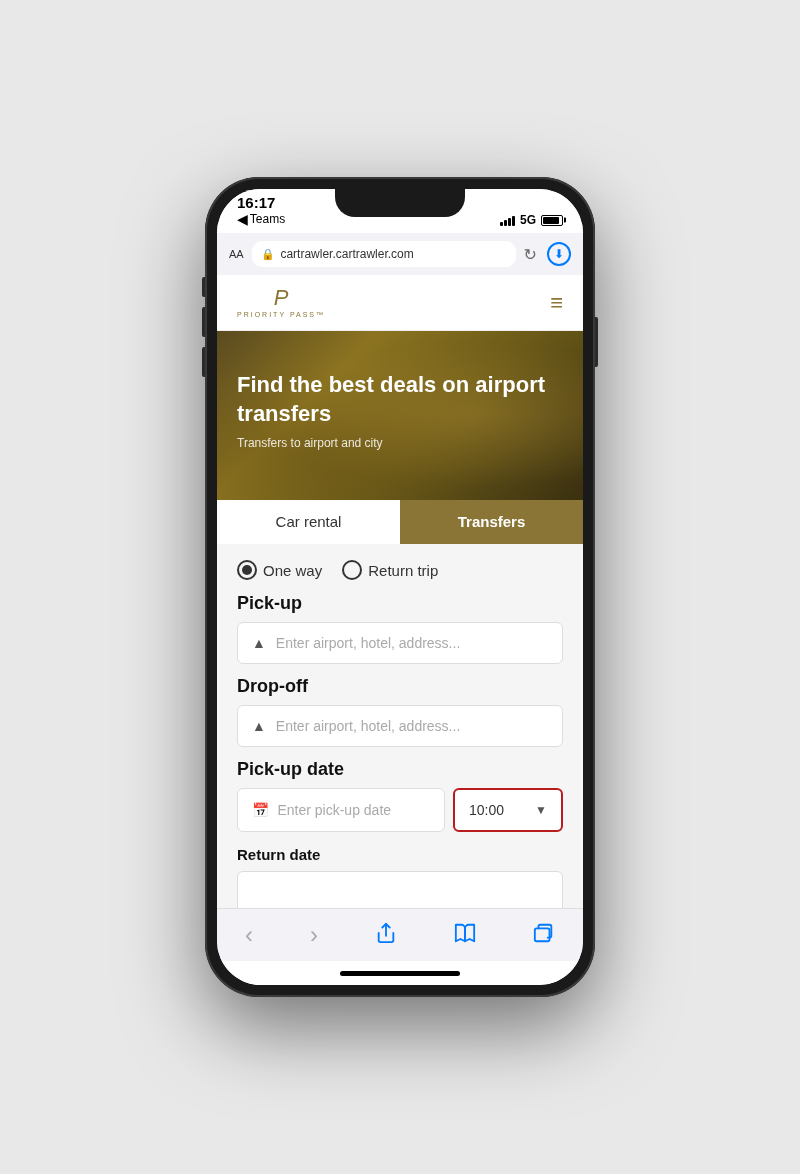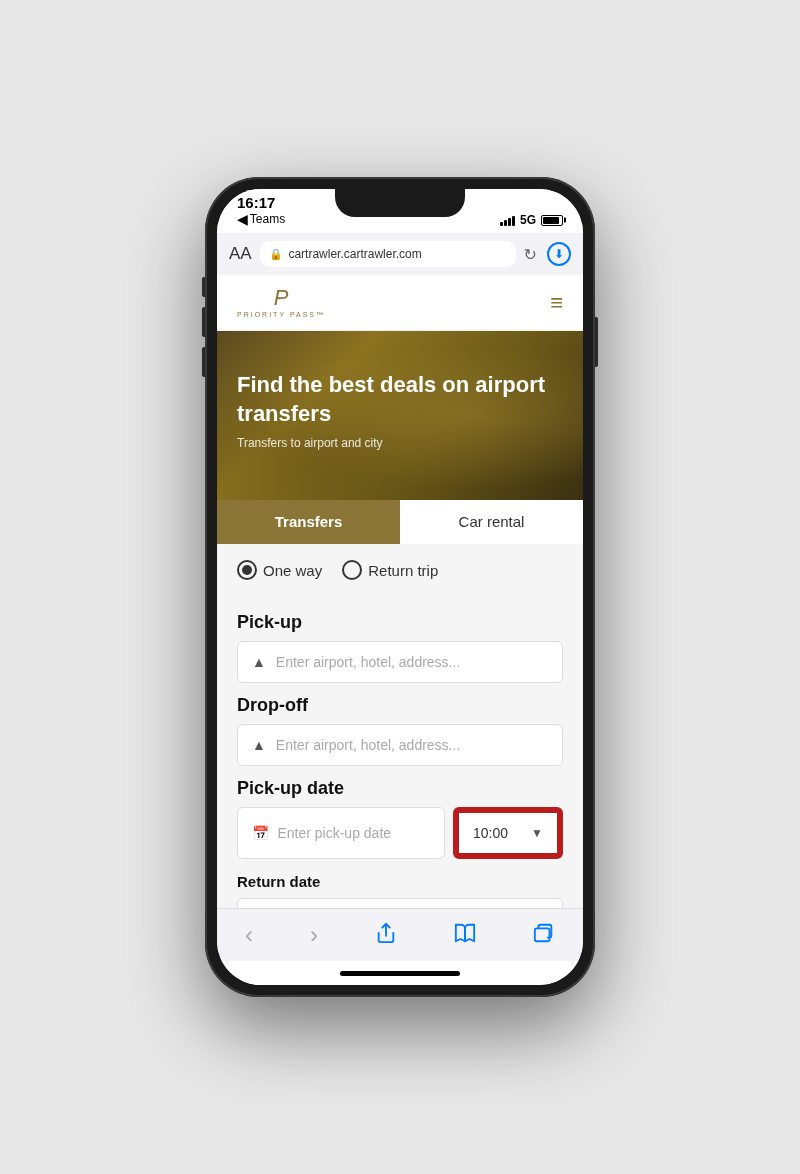--- a/index.html
+++ b/index.html
@@ -132,21 +132,21 @@
     .browser-bar {
       background: #f2f2f7;
       padding: 8px 12px;
       display: flex;
       align-items: center;
       gap: 8px;
       flex-shrink: 0;
     }
 
     .browser-aa {
-      font-size: 17px;
+      font-size: 11px;
       font-weight: 500;
       color: #333;
     }
 
     .browser-url-bar {
       flex: 1;
       background: #fff;
       border-radius: 10px;
       padding: 6px 10px;
       display: flex;
@@ -299,21 +299,21 @@
     
     .form-section {
       background: #f5f5f5;
       padding: 16px 20px;
     }
 
     
     .radio-row {
       display: flex;
       gap: 20px;
-      margin-bottom: 32px;
+      margin-bottom: 13px;
       align-items: center;
     }
 
     .radio-option {
       display: flex;
       align-items: center;
       gap: 6px;
       cursor: pointer;
     }
 
@@ -388,21 +388,21 @@
       border-radius: 6px;
       padding: 12px 14px;
       display: flex;
       align-items: center;
       gap: 8px;
     }
 
     .time-field {
       width: 110px;
       background: #fff;
-      border: 6px solid #b91c1c;
+      border: 2px solid #b91c1c;
       border-radius: 6px;
       padding: 12px 14px;
       display: flex;
       align-items: center;
       justify-content: space-between;
     }
 
     .time-value {
       font-size: 14px;
       color: #333;
@@ -567,22 +567,22 @@
         </div>
         <div class="hamburger">≡</div>
       </div>
 
       <div class="hero">
         <div class="hero-title">Find the best deals on airport transfers</div>
         <div class="hero-subtitle">Transfers to airport and city</div>
       </div>
 
       <div class="tab-bar">
+        <div class="tab inactive">Car rental</div>
         <div class="tab active">Transfers</div>
-        <div class="tab inactive">Car rental</div>
       </div>
 
       <div class="form-section">
 
         <div class="radio-row">
           <div class="radio-option">
             <div class="radio-circle selected"></div>
             <span class="radio-label">One way</span>
           </div>
           <div class="radio-option">

